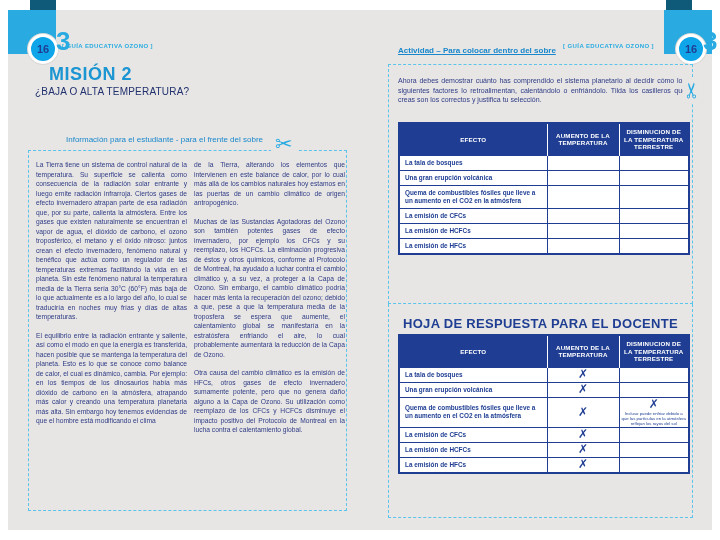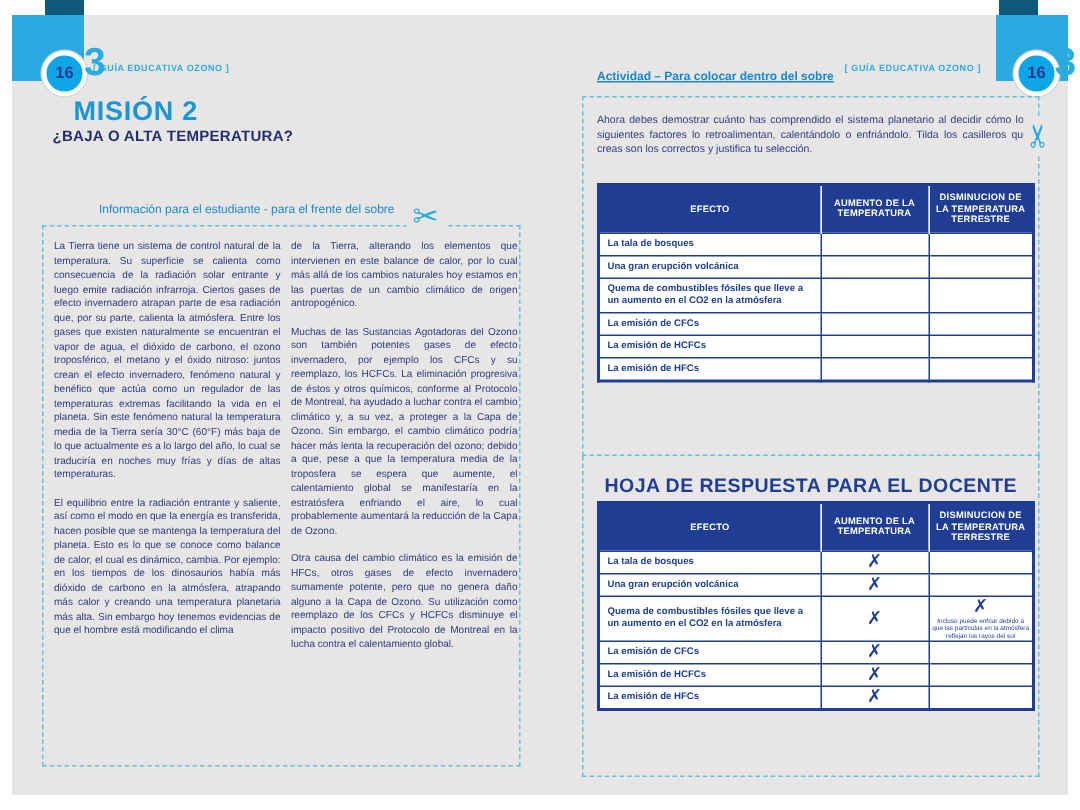--- a/index.html
+++ b/index.html
@@ -12,21 +12,21 @@
   .tab{width:26px;height:11px;background:#0e5a78;top:0;}
   .sq{width:48px;height:44px;background:#29abe2;top:10px;}
   .o-circle{width:30px;height:30px;border-radius:50%;background:#0ea5e9;border:3px solid #ffffff;
             box-sizing:border-box;top:34px;display:flex;align-items:center;justify-content:center;
             font-size:11px;font-weight:bold;color:#1f3e93;box-shadow:0 0 0 1px #d9d8d6;}
   .o-three{top:28px;font-size:26px;font-weight:bold;color:#29abe2;line-height:26px;}
   .guide-label{top:43px;font-size:6px;font-weight:bold;color:#29abe2;letter-spacing:.4px;}
 
   
   .mision-title{left:49px;top:64px;font-size:18px;font-weight:bold;color:#1b96d2;letter-spacing:.5px;}
-  .mision-subtitle{left:35px;top:86px;font-size:10px;font-weight:bold;color:#20306e;letter-spacing:.2px;}
+  .mision-subtitle{left:35px;top:86px;font-size:10px;font-weight:normal;color:#20306e;letter-spacing:.2px;}
   .info-heading{left:35px;top:135px;font-size:8px;font-weight:normal;color:#1887cc;padding-left:31px;}
   .dash-box{border:1.5px dashed #5bc4ea;box-sizing:border-box;background:transparent;}
   .left-box{left:28px;top:150px;width:319px;height:361px;}
   .textcol{width:151px;top:160px;}
   .textcol p{margin:0 0 9px 0;font-size:6.7px;line-height:9.5px;color:#2e3a85;text-align:justify;}
   .col1{left:36px;}
   .col2{left:194px;}
 
   .scissors{color:#29abe2;background:#e7e6e4;z-index:3;font-family:"DejaVu Sans",sans-serif;}
   .scissors-h{left:271px;top:134px;font-size:21px;padding:0 4px;line-height:21px;}

